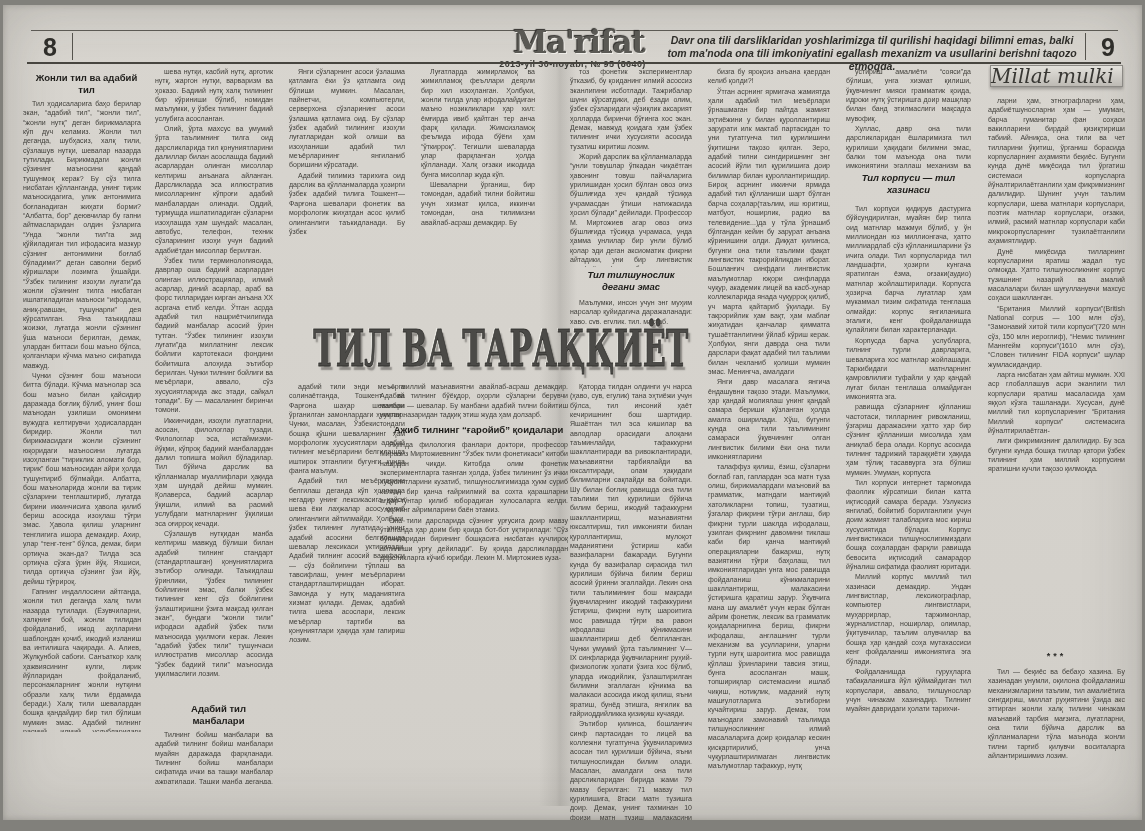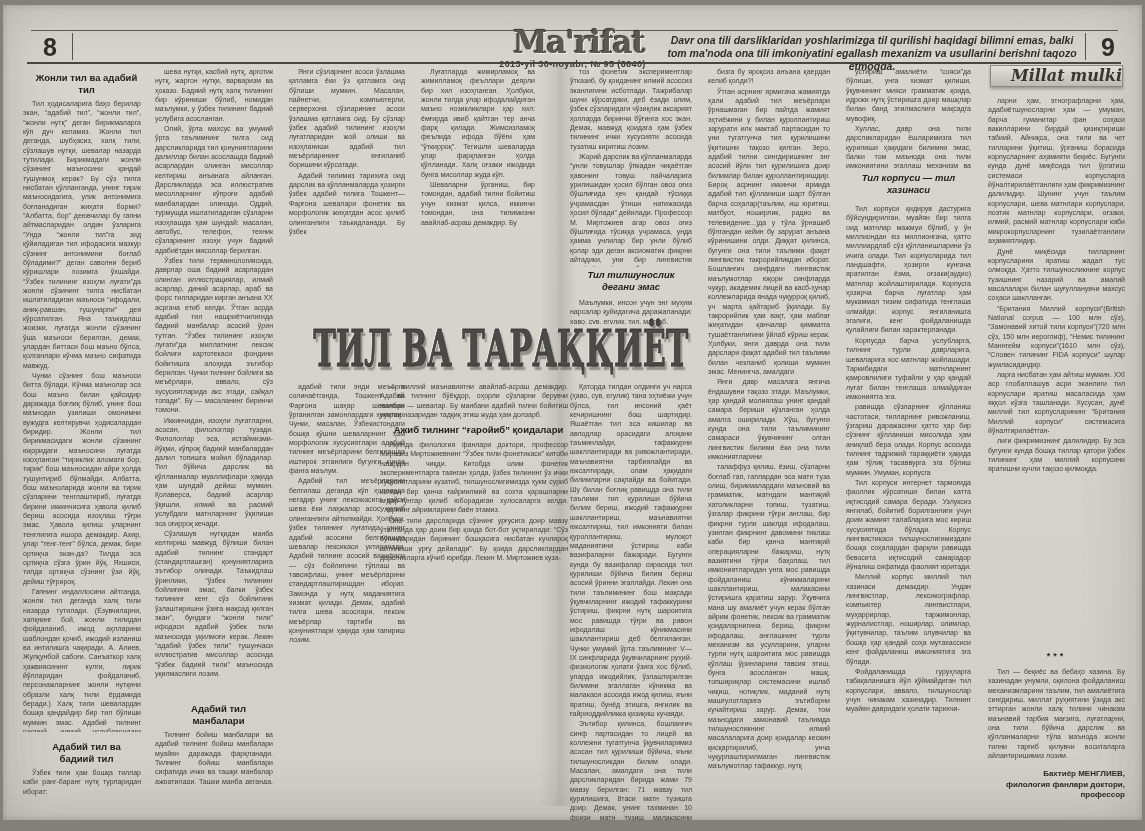--- a/index.html
+++ b/index.html
@@ -43,22 +43,22 @@
   
   .col{position:absolute;overflow:hidden;color:#403f3a;}
   .blk-p{font-size:7px;line-height:9.35px;text-align:justify;text-indent:9px;margin:0 0 1px 0;}
   .blk-h{font-weight:bold;font-size:9.5px;line-height:11.5px;text-align:center;
     color:#1f1e1b;margin:5px 2px 4px 11px;}
   .blk-sep{text-align:center;font-weight:bold;font-size:9px;letter-spacing:3px;margin:4px 0 6px;color:#2c2b28;}
   .blk-byline{margin-top:9px;text-align:right;font-weight:bold;font-size:8px;line-height:10.5px;color:#2c2b28;}
   .blk-rubric{height:20px;margin:0 2px 9px 2px;
     background:linear-gradient(180deg,#e3e1db,#bdbab4);
     border:1px solid #8b8984;box-shadow:0 2px 3px rgba(40,38,35,.35);
-    font-family:"DejaVu Serif",serif;font-style:italic;font-weight:bold;font-size:16px;
-    line-height:20px;text-align:right;color:#383733;}
+    font-family:"DejaVu Serif",serif;font-style:italic;font-weight:normal;font-size:20px;
+    line-height:20px;text-align:left;color:#383733;}
   
   .c-l1a{left:20px;top:62px;width:118px;height:665px;}
   .c-l1b{left:20px;top:731px;width:118px;height:86px;}
   .c-l2a{left:152px;top:62px;width:118px;height:665px;}
   .c-l2b{left:152px;top:693px;width:118px;height:86px;}
   .c-l3a{left:286px;top:62px;width:116px;height:254px;}
   .c-l3b{left:286px;top:377px;width:116px;height:438px;}
   .c-l4a{left:418px;top:62px;width:114px;height:254px;}
   .c-l4b{left:377px;top:377px;width:188px;height:438px;}
   .c-r6a{left:567px;top:62px;width:122px;height:200px;}
@@ -91,24 +91,20 @@
 
   <div class="headline">
     <span>ТИЛ ВА ТАРАҚҚИЁТ</span>
   </div>
 
   <div class="col c-l1a">
       <div class="blk-h">Жонли тил ва адабий тил</div>
       <div class="blk-p">Тил ҳодисаларига баҳо берилар экан, “адабий тил”, “жонли тил”, “жонли нутқ” деган бирикмаларга кўп дуч келамиз. Жонли тил деганда, шубҳасиз, халқ тили, сўзлашув нутқи, шевалар назарда тутилади. Бирикмадаги жонли сўзининг маъносини қандай тушунмоқ керак? Бу сўз тилга нисбатан қўлланганда, унинг тирик маъносидагига, улик антонимига боғланадиган жиҳати борми? “Албатта, бор” деювчилар бу гапни айтмасларидан олдин ўзларига “Унда “жонли тил”га зид қўйиладиган тил ифодасига мазкур сўзнинг антонимини боғлаб бўладими?” деган саволни бериб кўришлари лозимга ўхшайди. “Ўзбек тилининг изоҳли луғати”да жонли сўзининг тилга нисбатан ишлатиладиган маъноси “ифодали, аниқ-равшан, тушунарли” дея кўрсатилган. Яна таъкидлаш жоизки, луғатда жонли сўзининг ўша маъноси берилган, демак, улардан биттаси бош маъно бўлса, қолганлари кўчма маъно сифатида мавжуд.</div>
       <div class="blk-p">Чунки сўзнинг бош маъноси битта бўлади. Кўчма маънолар эса бош маъно билан қайсидир даражада боғлиқ бўлиб, унинг бош маънодан узилиши омонимни вужудга келтирувчи ҳодисалардан биридир. Жонли тил бирикмасидаги жонли сўзининг юқоридаги маъносини луғатда изоҳланган “тириклик аломати бор, тирик” бош маъносидан айри ҳолда тушунтириб бўлмайди. Албатта, бош маъноларида жонли ва тирик сўзларини тенглаштириб, луғатда бирини иккинчисига ҳавола қилиб бериш асосида изоҳлаш тўғри эмас. Ҳавола қилиш уларнинг тенглигига ишора демакдир. Ахир, улар “тенг-тенг” бўлса, демак, бири ортиқча экан-да? Тилда эса ортиқча сўзга ўрин йўқ. Яхшиси, тилда ортиқча сўзнинг ўзи йўқ, дейиш тўғрироқ.</div>
       <div class="blk-p">Гапнинг индаллосини айтганда, жонли тил деганда халқ тили назарда тутилади. (Ёзувчиларни, халқнинг бой, жонли тилидан фойдаланиб, ижод аҳлларини шаблондан қочиб, ижодий изланиш ва интилишга чақиради. А. Алиев, Жулқунбой сабоғи. Санъаткор халқ ҳажвиясининг кулги, лирик йўлларидан фойдаланиб, персонажларнинг жонли нутқини образли халқ тили ёрдамида беради.) Халқ тили шевалардан бошқа қандайдир бир тил бўлиши мумкин эмас. Адабий тилнинг расмий, илмий услубларидаги кўриниши жонли тилдан катта фарққа эга бўлиб, унинг асосий хусусиятларидан холи бўлади. Адабий тил, тилшунос Мустақим Мирзаев уқтирганидек, бамисоли халқ тили гулзоридан тайёрланган гулдаста. Тилшунослар Мираэиз Миртожиев ва Низомиддин Маҳмудовнинг 1991 йили “Ёзувчи” нашриётида чоп этилган “Тил ва маданият” асарида адабий тилнинг жонли тил эмаслиги уқилади. Владимир Даль “Жонли рус тилининг изоҳли луғати”ни тузганда бежиз халқ тилини стандартлашган адабий тилга зид қўймаган эди...</div>
-    </div>
-  <div class="col c-l1b">
-      <div class="blk-h">Адабий тил ва бадиий тил</div>
-      <div class="blk-p">Ўзбек тили ҳам бошқа тиллар каби ранг-баранг нутқ турларидан иборат:</div>
     </div>
   <div class="col c-l2a">
       <div class="blk-p">шева нутқи, касбий нутқ, арготик нутқ, жаргон нутқи, варваризм ва ҳоказо. Бадиий нутқ халқ тилининг бир кўриниши бўлиб, номидан маълумки, у ўзбек тилининг бадиий услубига асосланган.</div>
       <div class="blk-p">Олий, ўрта махсус ва умумий ўрта таълимнинг тилга оид дарсликларида тил қонуниятларини далиллар билан асослашда бадиий асарлардан олинган мисоллар келтириш анъанага айланган. Дарсликларда эса иллюстратив мисолларнинг кўпроғи адабий манбалардан олинади. Оддий, турмушда ишлатиладиган сўзларни изоҳлашда ҳам шундай: масалан, автобус, телефон, техник сўзларининг изоҳи учун бадиий адабиётдан мисоллар берилган.</div>
       <div class="blk-p">Ўзбек тили терминологиясида, даврлар оша бадиий асарлардан олинган иллюстрациялар, илмий асарлар, диний асарлар, араб ва форс тилларидан кирган анъана ХХ асргача етиб келди. Ўтган асрда адабий тил нашриётчилигида бадиий манбалар асосий ўрин тутган. “Ўзбек тилининг изоҳли луғати”да миллатнинг лексик бойлиги картотекаси фондини бойитишга алоҳида эътибор берилган. Чунки тилнинг бойлиги ва меъёрлари, аввало, сўз хусусиятларида акс этади, сайқал топади”. Бу — масаланинг биринчи томони.</div>
       <div class="blk-p">Иккинчидан, изоҳли луғатларни, асосан, филологлар тузади. Филологлар эса, истаймизми-йўқми, кўпроқ бадиий манбалардан далил топишга мойил бўладилар. Тил бўйича дарслик ва қўлланмалар муаллифлари ҳақида ҳам шундай дейиш мумкин. Қолаверса, бадиий асарлар ўқишли, илмий ва расмий услубдаги матнларнинг ўқилиши эса оғирроқ кечади.</div>
       <div class="blk-p">Сўзлашув нутқидан манба келтириш мавжуд бўлиши билан адабий тилнинг стандарт (стандартлашган) қонуниятларига эътибор олинади. Таъкидлаш ўринлики, “ўзбек тилининг бойлигини эмас, балки ўзбек тилининг кенг сўз бойлигини ўзлаштиришни ўзига мақсад қилган экан”, бундаги “жонли тили” ифодаси адабий ўзбек тили маъносида уқилмоғи керак. Лекин “адабий ўзбек тили” тушунчаси иллюстратив мисоллар асосида “ўзбек бадиий тили” маъносида уқилмаслиги лозим.</div>
     </div>
   <div class="col c-l2b">
       <div class="blk-h">Адабий тил манбалари</div>
@@ -171,19 +167,14 @@
       <div class="blk-rubric">Millat mulki</div>
       <div class="blk-p">ларни ҳам, этнографларни ҳам, адабиётшуносларни ҳам — умуман, барча гуманитар фан соҳаси вакилларини бирдай қизиқтириши табиий. Айниқса, она тили ва чет тилларини ўқитиш, ўрганиш борасида корпусларнинг аҳамияти беқиёс. Бугунги кунда дунё миқёсида тил ўргатиш системаси корпусларга йўналтирилаётганлиги ҳам фикримизнинг далилидир. Шунинг учун таълим корпуслари, шева матнлари корпуслари, поэтик матнлар корпуслари, оғзаки, илмий, расмий матнлар корпуслари каби микрокорпусларнинг тузилаётганлиги аҳамиятлидир.</div>
       <div class="blk-p">Дунё миқёсида тилларнинг корпусларини яратиш жадал тус олмоқда. Ҳатто тилшуносликнинг корпус тузишнинг назарий ва амалий масалалари билан шуғулланувчи махсус соҳаси шаклланган.</div>
       <div class="blk-p">“Британия Миллий корпуси”(British National corpus — 100 млн сўз), “Замонавий хитой тили корпуси”(720 млн сўз, 150 млн иероглиф), “Немис тилининг Маннгейм корпуси”(1610 млн сўз), “Словен тилининг FIDA корпуси” шулар жумласидандир.</div>
       <div class="blk-p">ларга нисбатан ҳам айтиш мумкин. XXI аср глобаллашув асри эканлиги тил корпуслари яратиш масаласида ҳам яққол кўзга ташланади. Хусусан, дунё миллий тил корпусларининг “Британия Миллий корпуси” системасига йўналтирилаётган-</div>
       <div class="blk-p">лиги фикримизнинг далилидир. Бу эса бугунги кунда бошқа тиллар қатори ўзбек тилининг ҳам миллий корпусини яратишни кучли тақозо қилмоқда.</div>
     </div>
   <div class="col c-r9b">
       <div class="blk-sep">***</div>
       <div class="blk-p">Тил — беқиёс ва бебаҳо хазина. Бу хазинадан унумли, оқилона фойдаланиш механизмларини таълим, тил амалиётига сингдириш, миллат руҳиятини ўзида акс эттирган жонли халқ тилини чинакам маънавий тарбия мағзига, луғатларни, она тили бўйича дарслик ва қўлланмаларни тўла маънода жонли тилни тарғиб қилувчи воситаларга айлантиришимиз лозим.</div>
-      <div class="blk-byline">
-        <div>Бахтиёр МЕНГЛИЕВ,</div>
-        <div>филология фанлари доктори,</div>
-        <div>профессор</div>
-      </div>
     </div>
 </div>
 
 </body></html>

